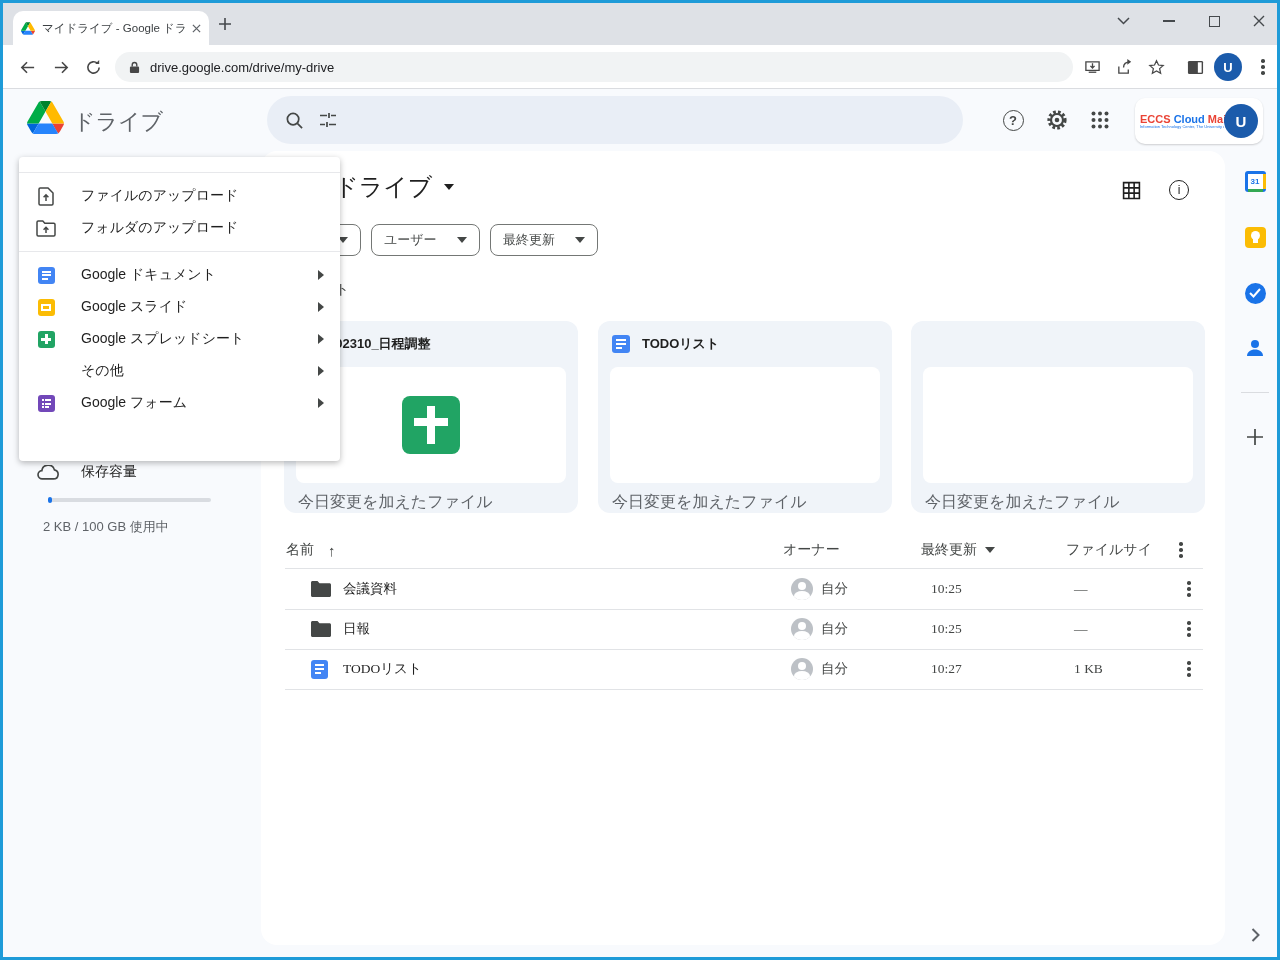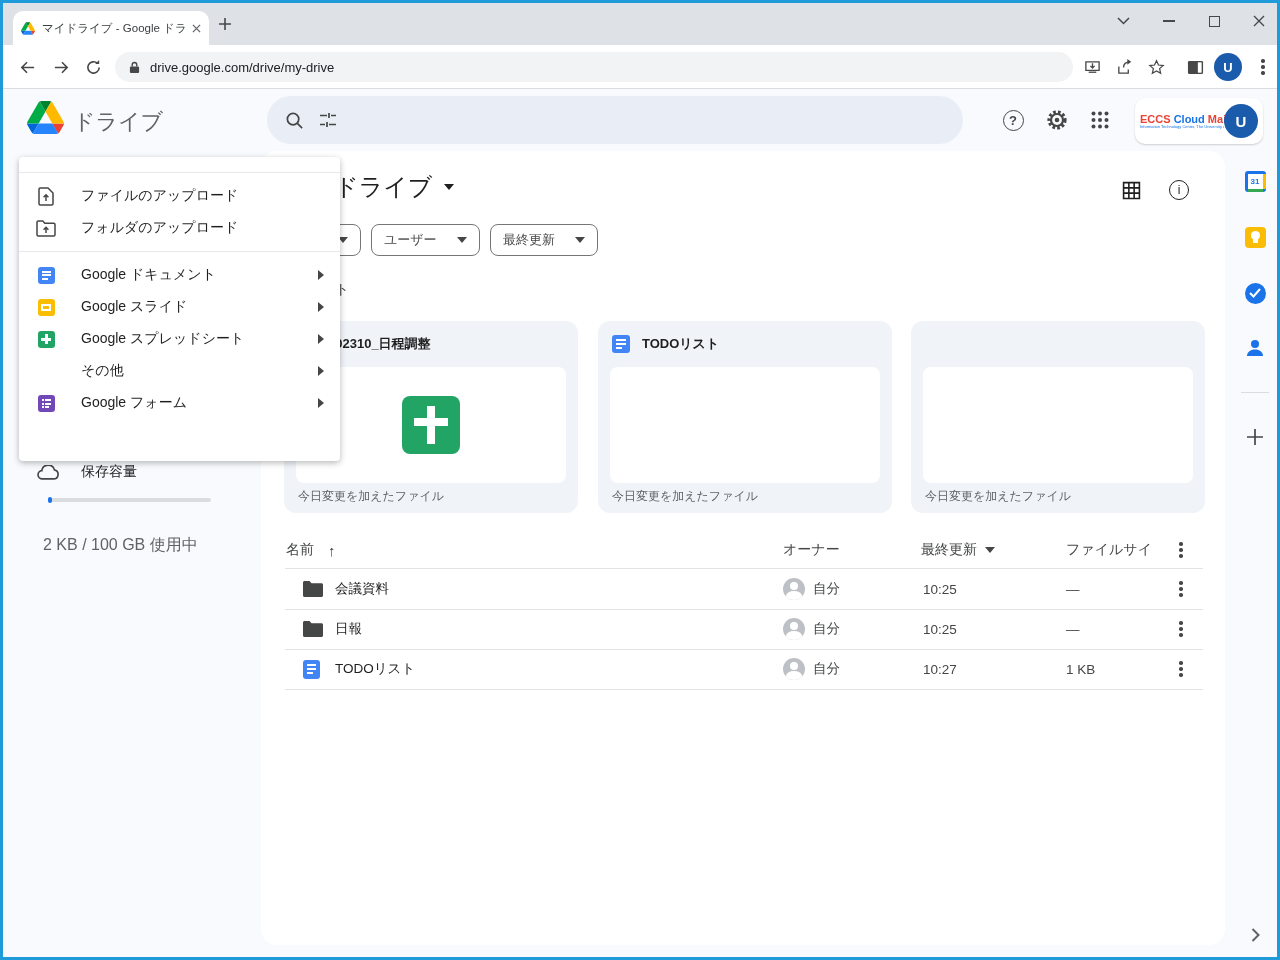--- a/index.html
+++ b/index.html
@@ -41,32 +41,32 @@
   .main-card { position:absolute; left:258px; top:148px; width:964px; height:794px; background:#ffffff; border-radius:16px; }
   .page-title { position:absolute; left:282px; top:168px; font-size:24px; color:#1f1f1f; display:flex; align-items:center; gap:12px; }
   .caret-down { width:0; height:0; border-left:5px solid transparent; border-right:5px solid transparent; border-top:6px solid #444746; display:inline-block; }
   .chip { position:absolute; top:221px; height:32px; border:1px solid #747775; border-radius:8px;
           display:flex; align-items:center; justify-content:space-between; padding:0 12px; font-size:13px; color:#444746; background:#fff; }
   .cards-row .card { position:absolute; top:318px; width:294px; height:192px; background:#f0f4f9; border-radius:12px; }
   .card-head { display:flex; align-items:center; gap:12px; padding:14px 14px 8px 14px; }
   .card-title { font-size:13px; color:#1f1f1f; font-weight:bold; }
   .card-preview { position:absolute; left:12px; right:12px; top:46px; height:116px; background:#ffffff; border-radius:8px;
                   display:flex; align-items:center; justify-content:center; }
-  .card-caption { position:absolute; left:14px; bottom:8px; font-size:12px; color:#5f6368; }
+  .card-caption { position:absolute; left:14px; bottom:0; font-size:16px; color:#5f6368; }
 
   .doc-chip { border-radius:3px; background:#4285f4; position:relative; }
   .doc-chip i, .form-chip i { position:absolute; left:4px; right:4px; height:2px; background:#fff; }
   .sheet-chip { border-radius:3px; background:#21a464; position:relative; }
   .slide-chip { border-radius:3px; background:#fbbc04; position:relative; }
   .form-chip  { border-radius:3px; background:#7248b9; position:relative; }
 
   
   .list-head { position:absolute; top:536px; height:22px; font-size:14px; color:#444746; display:flex; align-items:center; }
   .hline { position:absolute; left:282px; width:918px; height:1px; background:#e1e3e6; }
-  .file-row { position:absolute; left:282px; width:918px; height:40px; }
+  .file-row { position:absolute; left:290px; width:918px; height:40px;font-family:Liberation Serif, serif; }
   .cell { position:absolute; top:0; height:40px; display:flex; align-items:center; font-size:13.5px; color:#1f1f1f; }
   .cell.sub { color:#444746; }
   .owner-avatar { width:22px; height:22px; border-radius:50%; background:#bdc1c6; position:relative; overflow:hidden; }
   .owner-avatar .head { position:absolute; left:7px; top:4px; width:8px; height:8px; border-radius:50%; background:#fff; }
   .owner-avatar .body { position:absolute; left:3px; top:13px; width:16px; height:10px; border-radius:50% 50% 0 0; background:#fff; }
   .dots3 { width:3.5px; height:3.5px; border-radius:50%; background:#444746; box-shadow:0 6px 0 #444746, 0 -6px 0 #444746; }
 
   
   .new-menu { position:absolute; left:16px; top:154px; width:321px; height:304px; background:#ffffff;
               border-radius:4px; box-shadow:0 2px 6px rgba(0,0,0,.28); z-index:50; padding-top:8px; }
@@ -416,21 +416,21 @@
     <span>
       <svg width="22" height="15" viewBox="0 0 24 16">
           <path d="M6 15h12a5 5 0 001-9.9A7 7 0 005.3 6 4.5 4.5 0 006 15z" fill="none" stroke="#444746" stroke-width="1.8"></path>
         </svg>
     </span>
     <span style="font-size:14px;color:#1f1f1f;">保存容量</span>
   </div>
   <div class="storage-bar">
       <div class="fill"></div>
     </div>
-  <div class="abs" style="left:40px;top:532px;font-size:16px;color:#5f6368;">2 KB / 100 GB 使用中</div>
+  <div class="abs" style="left:40px;top:515px;font-size:13px;color:#5f6368;">2 KB / 100 GB 使用中</div>
 
   <div class="rail-icon" style="top:166px;">
     <div style="width:21px;height:21px;background:#1a73e8;border-radius:3px;position:relative;">
       <div style="position:absolute;left:3px;top:3px;width:15px;height:15px;background:#fff;display:flex;align-items:center;justify-content:center;font-size:8px;font-weight:bold;color:#1a73e8;">31</div>
       <div style="position:absolute;left:3px;bottom:0;width:15px;height:3px;background:#34a853;"></div>
       <div style="position:absolute;right:0;top:3px;width:3px;height:15px;background:#fbbc04;"></div>
     </div>
   </div>
   <div class="rail-icon" style="top:222px;">
     <div style="width:21px;height:21px;background:#fbbc04;border-radius:4px;position:relative;">

